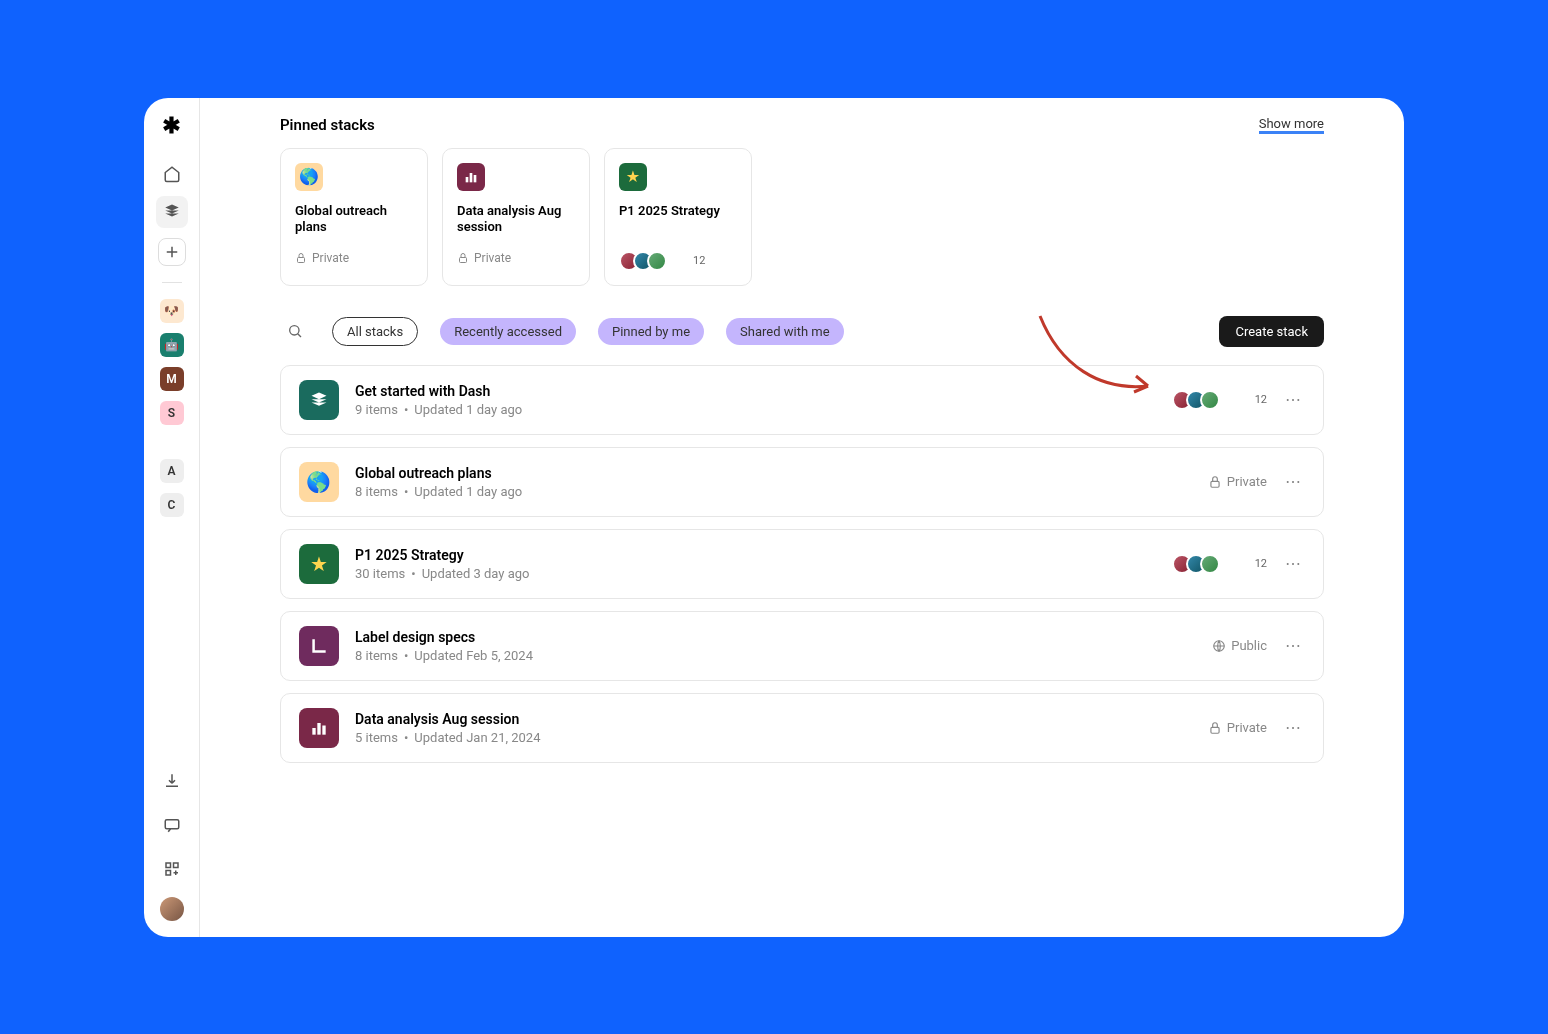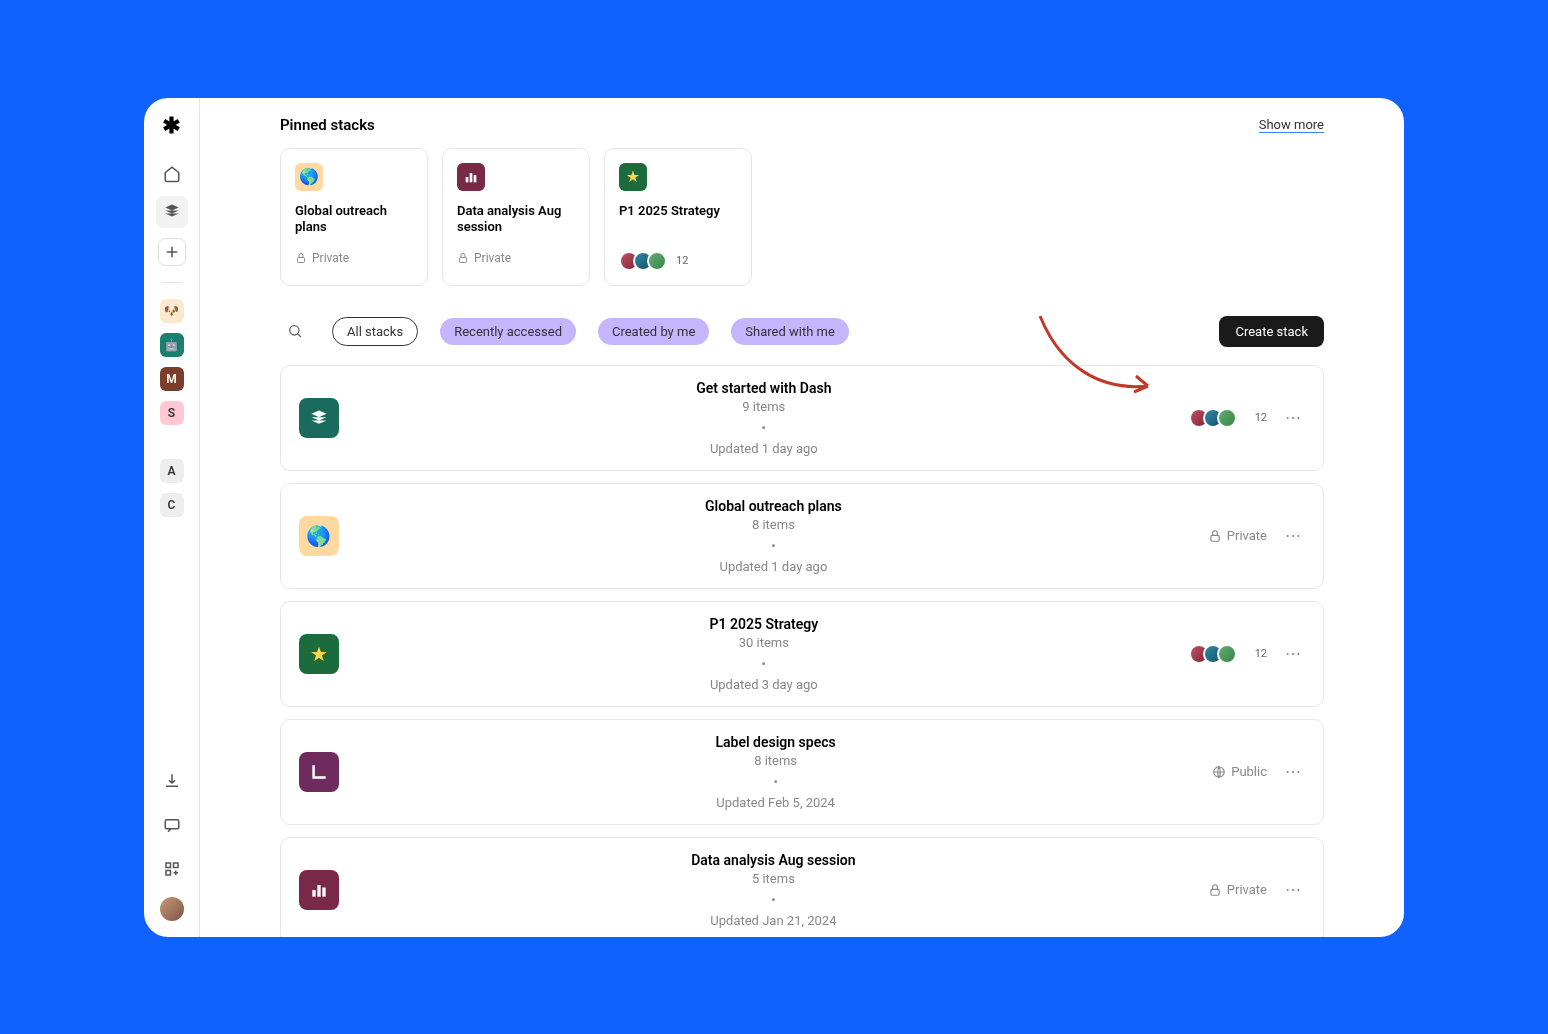--- a/index.html
+++ b/index.html
@@ -25,55 +25,55 @@
 .main { flex: 1; padding: 18px 80px 20px 80px; overflow-y: auto; position: relative; }
 .searchbar { display: flex; align-items: center; border: 1px solid #e4e4e4; border-radius: 12px; padding: 10px 16px; gap: 16px; margin-bottom: 32px; }
 .searchbar svg { width: 18px; height: 18px; color: #666; flex-shrink: 0; }
 .searchbar input { border: none; outline: none; font-size: 15px; flex: 1; color: #333; }
 .searchbar input::placeholder { color: #999; }
 .search-apps { display: flex; align-items: center; gap: 8px; color: #bbb; }
 .search-apps .plus-badge { font-size: 11px; background: #f0f0f0; border-radius: 10px; padding: 1px 6px; color: #666; }
 
 .section-head { display: flex; justify-content: space-between; align-items: center; margin-bottom: 14px; }
 .section-head h2 { font-size: 15px; font-weight: 600; }
-.show-more { font-size: 13px; color: #333; border-bottom: 1px solid #3b82f6; cursor: pointer; }
+.show-more { font-size: 13px; color: #333; border-bottom: 3px solid #3b82f6; cursor: pointer; }
 
 .pinned-row { display: flex; gap: 14px; margin-bottom: 30px; }
 .pinned-card { width: 148px; border: 1px solid #e6e6e6; border-radius: 10px; padding: 14px; cursor: pointer; }
 .pinned-icon { width: 28px; height: 28px; border-radius: 6px; display: flex; align-items: center; justify-content: center; font-size: 16px; margin-bottom: 12px; }
 .pi-globe { background: #ffd9a0; }
 .pi-chart { background: #7a2848; color: #fff; }
 .pi-star { background: #1c6b3c; color: #ffd54f; }
 .pinned-title { font-size: 13px; font-weight: 600; line-height: 1.3; margin-bottom: 14px; min-height: 34px; }
 .privacy-row { display: flex; align-items: center; gap: 5px; font-size: 12px; color: #888; }
 .avatar-cluster { display: flex; align-items: center; }
 .avatar-cluster .av { width: 20px; height: 20px; border-radius: 50%; border: 2px solid #fff; margin-left: -6px; }
 .avatar-cluster .av:first-child { margin-left: 0; }
 .av1 { background: linear-gradient(135deg,#b56,#823); }
 .av2 { background: linear-gradient(135deg,#38a,#156); }
 .av3 { background: linear-gradient(135deg,#6a7,#384); }
-.count-badge { font-size: 11px; color: #666; margin-left: 4px; }
+.count-badge { font-size: 11px; color: #666; margin-left: 21px; }
 
 .filter-row { display: flex; align-items: center; gap: 22px; margin-bottom: 18px; }
 .filter-search { width: 30px; height: 30px; display: flex; align-items: center; justify-content: center; color: #666; cursor: pointer; }
 .chip { padding: 6px 14px; border-radius: 18px; font-size: 13px; cursor: pointer; background: #c4b5fd; color: #333; }
 .chip.active { background: #fff; border: 1px solid #333; }
 .create-btn { margin-left: auto; background: #1a1a1a; color: #fff; font-size: 13px; padding: 8px 16px; border-radius: 8px; cursor: pointer; }
 
 .stack-list { display: flex; flex-direction: column; gap: 12px; }
 .stack-row { border: 1px solid #e6e6e6; border-radius: 10px; padding: 14px 18px; display: flex; align-items: center; gap: 16px; cursor: pointer; }
 .stack-icon { width: 40px; height: 40px; border-radius: 8px; display: flex; align-items: center; justify-content: center; font-size: 20px; flex-shrink: 0; }
 .si-dash { background: #1a6b5e; color: #fff; }
 .si-globe { background: #ffd9a0; }
 .si-star { background: #1c6b3c; color: #ffd54f; }
 .si-label { background: #6f2b5e; color: #fff; }
 .si-chart { background: #7a2848; color: #fff; }
 .stack-info { flex: 1; }
-.stack-title { font-size: 14px; font-weight: 600; margin-bottom: 3px; text-align: center; }
-.stack-meta { font-size: 13px; color: #888; display: flex; gap: 6px; align-items: center; flex-direction: column; }
+.stack-title { font-size: 14px; font-weight: 600; margin-bottom: 3px; }
+.stack-meta { font-size: 13px; color: #888; display: flex; gap: 6px; align-items: center; }
 .stack-right { display: flex; align-items: center; gap: 14px; }
 .more-icon { width: 24px; height: 24px; display: flex; align-items: center; justify-content: center; cursor: pointer; color: #888; }
 .vis-tag { display: flex; align-items: center; gap: 5px; font-size: 13px; color: #888; }
 
 .arrow-annotation { position: absolute; left: 830px; top: 208px; pointer-events: none; }
 </style>
 </head>
 <body>
 
 <div class="app-window">
@@ -182,21 +182,21 @@
 
     <div class="filter-row">
       <div class="filter-search">
         <svg width="16" height="16" viewBox="0 0 24 24" fill="none" stroke="currentColor" stroke-width="2">
             <circle cx="11" cy="11" r="7"></circle>
             <path d="M21 21l-5-5"></path>
           </svg>
       </div>
       <div class="chip active">All stacks</div>
       <div class="chip">Recently accessed</div>
-      <div class="chip">Created by me</div>
+      <div class="chip">Pinned by me</div>
       <div class="chip">Shared with me</div>
       <div class="create-btn">Create stack</div>
     </div>
 
     <svg class="arrow-annotation" width="140" height="100" viewBox="0 0 140 100">
       <path d="M10 10 C 30 60, 70 85, 118 80" fill="none" stroke="#c0392b" stroke-width="3"></path>
       <path d="M118 80 l-12 -10 M118 80 l-14 6" fill="none" stroke="#c0392b" stroke-width="3"></path>
     </svg>
 
     <div class="stack-list">

